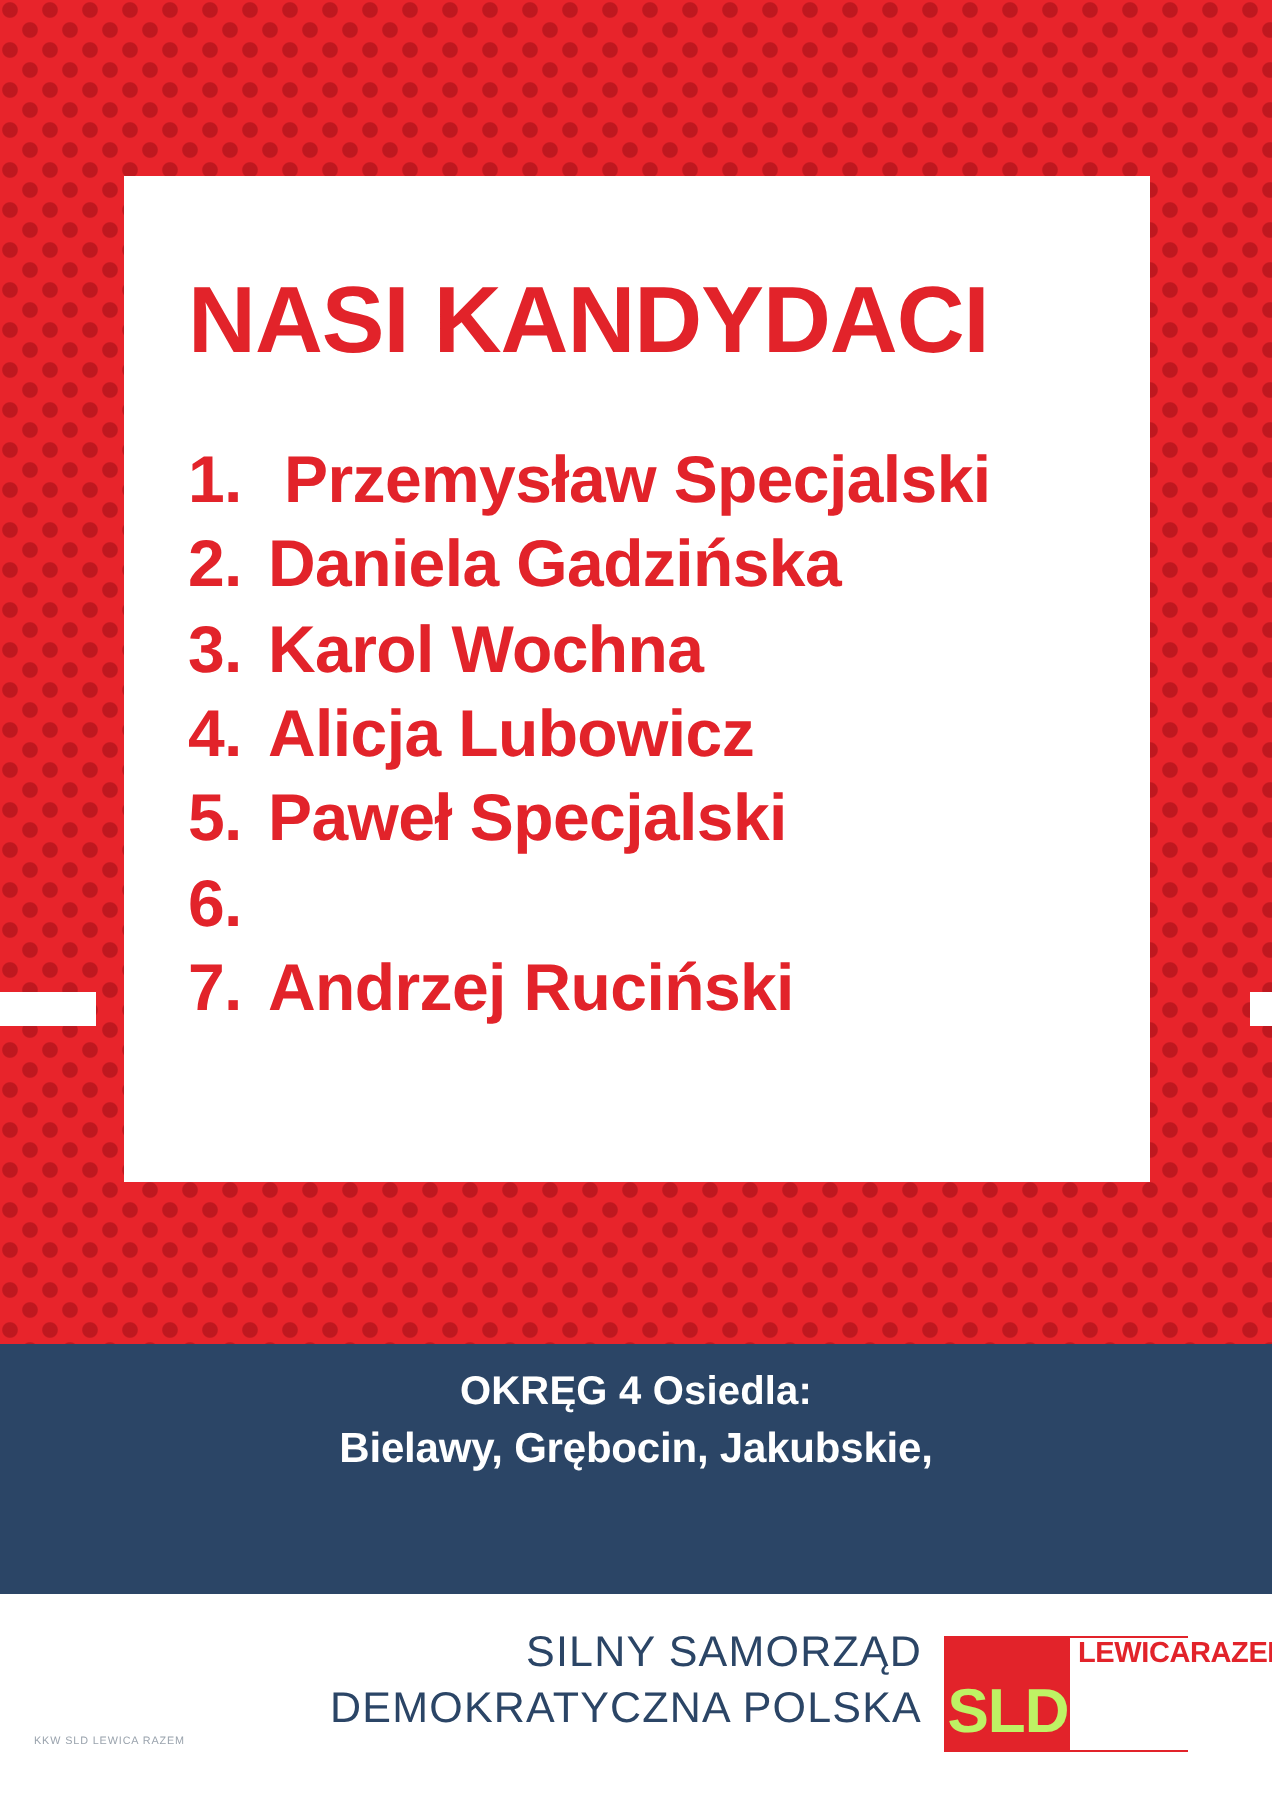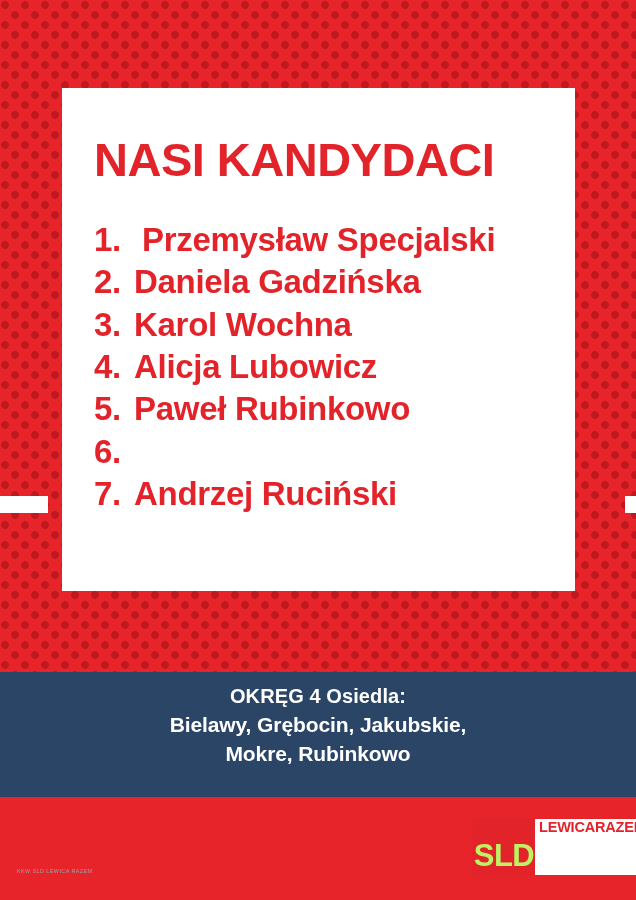--- a/index.html
+++ b/index.html
@@ -232,40 +232,45 @@
         <li class="candidate-row">
           <span class="cand-num">3.</span>
           <span class="cand-name">Karol Wochna</span>
         </li>
         <li class="candidate-row">
           <span class="cand-num">4.</span>
           <span class="cand-name">Alicja Lubowicz</span>
         </li>
         <li class="candidate-row">
           <span class="cand-num">5.</span>
-          <span class="cand-name">Paweł Rubinkowo</span>
+          <span class="cand-name">Paweł Specjalski</span>
         </li>
         <li class="candidate-row">
           <span class="cand-num">6.</span>
         </li>
         <li class="candidate-row">
           <span class="cand-num">7.</span>
           <span class="cand-name">Andrzej Ruciński</span>
         </li>
       </ul>
 
     </div>
   </div>
 
   <div class="district-band">
     <div class="district-heading">OKRĘG 4 Osiedla:</div>
     <div class="district-line">Bielawy, Grębocin, Jakubskie,</div>
-    <div class="district-line">Mokre, Rubinkowo</div>
-  </div>
-
+  </div>
+
+  <div class="footer">
+    <div class="slogan">
+      <div>SILNY SAMORZĄD</div>
+      <div>DEMOKRATYCZNA POLSKA</div>
+    </div>
+  </div>
 
   <div class="logo">
     <div class="logo-sld">SLD</div>
     <div class="logo-razem">
       <span>LEWICA</span>
       <span>RAZEM</span>
     </div>
   </div>
 
   <div class="fine-print">KKW SLD LEWICA RAZEM</div>

